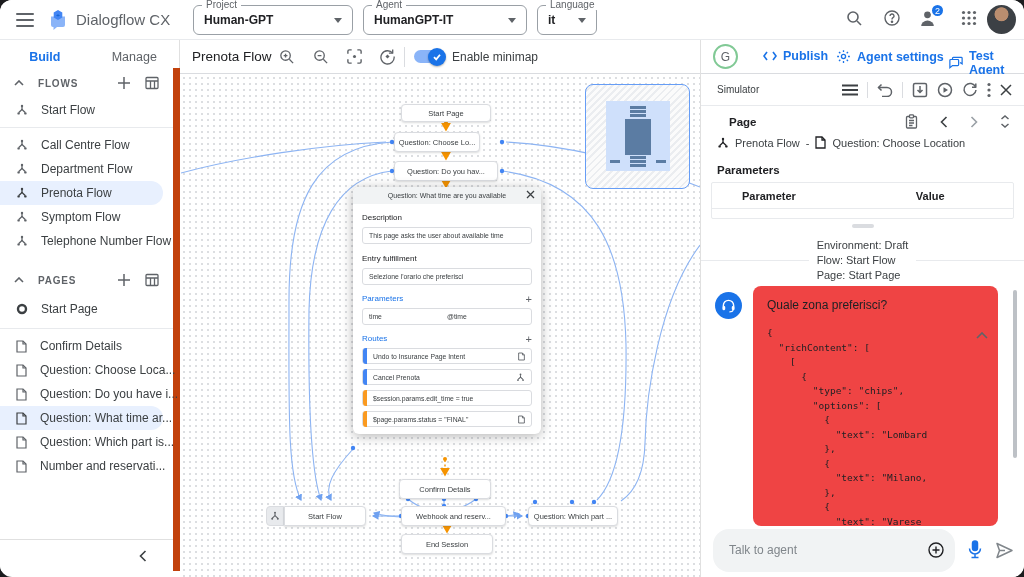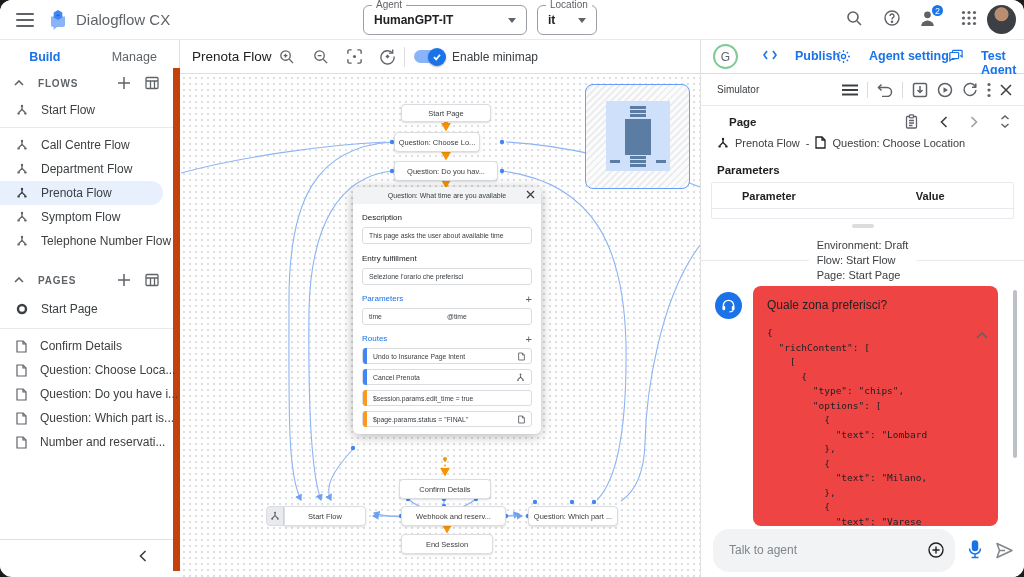--- a/index.html
+++ b/index.html
@@ -39,21 +39,21 @@
   .ctool{position:absolute;top:8px;color:#5f6368;cursor:pointer;}
   .vdiv{position:absolute;top:7px;width:1px;height:20px;background:#dadce0;}
   .toggle{position:absolute;left:414px;top:10px;width:30px;height:13px;border-radius:7px;background:#8ab4f8;cursor:pointer;}
   .toggle .knob{position:absolute;right:-2px;top:-2.5px;width:18px;height:18px;border-radius:50%;background:#1a73e8;
     display:flex;align-items:center;justify-content:center;box-shadow:0 1px 2px rgba(0,0,0,.3);}
   .toggle .knob svg{stroke:#fff;}
   .minimap-label{position:absolute;left:452px;top:10px;font-size:12px;color:#3c4043;}
   .row2-right{position:absolute;left:700px;top:0;width:324px;height:34px;border-left:1px solid #e0e0e0;}
   .gcircle{position:absolute;left:12px;top:4px;width:25px;height:25px;border-radius:50%;border:2px solid #81c995;
     display:flex;align-items:center;justify-content:center;font-size:12px;color:#5f6368;background:#fff;cursor:pointer;}
-  .blue-act{position:absolute;top:9px;display:flex;align-items:flex-start;gap:18px;color:#1a73e8;font-size:12.5px;font-weight:700;cursor:pointer;}
+  .blue-act{position:absolute;top:9px;display:flex;align-items:center;gap:6px;color:#1a73e8;font-size:12.5px;font-weight:700;cursor:pointer;}
 
   
   .sidebar{position:absolute;left:0;top:68px;width:180px;height:503px;background:#fff;border-right:7px solid #c2410c;}
   .shead{display:flex;align-items:center;height:30px;padding:0 14px;color:#5f6368;}
   .shead .t{font-size:10px;font-weight:700;letter-spacing:.8px;margin-left:14px;flex:1;}
   .shead .a{margin-left:14px;cursor:pointer;color:#5f6368;}
   .srow{display:flex;align-items:center;height:24px;padding-left:16px;gap:13px;font-size:12px;color:#3c4043;cursor:pointer;white-space:nowrap;}
   .srow.sel{background:#e8f0fe;border-radius:0 16px 16px 0;margin-right:10px;}
   .sdiv{border-top:1px solid #e8eaed;margin:5px 0;}
   .sfoot{position:absolute;left:0;right:0;bottom:0;height:32px;border-top:1px solid #e0e0e0;display:flex;align-items:center;justify-content:flex-end;padding-right:26px;color:#3c4043;}
@@ -131,27 +131,32 @@
       </div>
     <span class="ic logo">
       <svg width="24" height="24" viewBox="0 0 24 24">
         <path d="M5 8.5 h14 v8.5 a2 2 0 0 1 -2 2 h-6 l-3.5 3 v-3 h-0.5 a2 2 0 0 1 -2 -2 Z" fill="#8ab4f8"></path>
         <path d="M12 2 L16.3 4.6 V9.4 L12 12 L7.7 9.4 V4.6 Z" fill="#4285f4"></path>
         <path d="M12 6.2 L14 7.4 L12 8.6 L10 7.4 Z" fill="#1967d2"></path>
       </svg>
     </span>
     <div class="apptitle">Dialogflow CX</div>
 
+    <div class="dd dd-project">
+      <span class="lg">Project</span>
+      <span class="val">Human-GPT</span>
+      <span class="caret"></span>
+    </div>
     <div class="dd dd-agent">
       <span class="lg">Agent</span>
       <span class="val">HumanGPT-IT</span>
       <span class="caret"></span>
     </div>
     <div class="dd dd-lang">
-      <span class="lg">Location</span>
+      <span class="lg">Language</span>
       <span class="val">it</span>
       <span class="caret"></span>
     </div>
 
     <span class="ic top-ic" style="left:845px">
       <svg width="18" height="18" viewBox="0 0 18 18" fill="none" stroke="#5f6368" stroke-width="1.6">
         <circle cx="8" cy="8" r="5"></circle>
           <path d="M12 12 L16 16"></path>
       </svg>
     </span>
@@ -398,20 +403,29 @@
       <span>Question: Choose Loca...</span>
     </div>
     <div class="srow">
       <span class="ic">
         <svg width="11" height="13" viewBox="0 0 11 13" fill="none" stroke="#5f6368" stroke-width="1.2">
             <path d="M1 1 h6 l3 3 v8 h-9 Z"></path>
             <path d="M7 1 v3 h3"></path>
           </svg>
       </span>
       <span>Question: Do you have i...</span>
+    </div>
+    <div class="srow sel">
+      <span class="ic">
+        <svg width="11" height="13" viewBox="0 0 11 13" fill="none" stroke="#3c4043" stroke-width="1.2">
+            <path d="M1 1 h6 l3 3 v8 h-9 Z"></path>
+            <path d="M7 1 v3 h3"></path>
+          </svg>
+      </span>
+      <span>Question: What time ar...</span>
     </div>
     <div class="srow">
       <span class="ic">
         <svg width="11" height="13" viewBox="0 0 11 13" fill="none" stroke="#5f6368" stroke-width="1.2">
             <path d="M1 1 h6 l3 3 v8 h-9 Z"></path>
             <path d="M7 1 v3 h3"></path>
           </svg>
       </span>
       <span>Question: Which part is...</span>
     </div>

